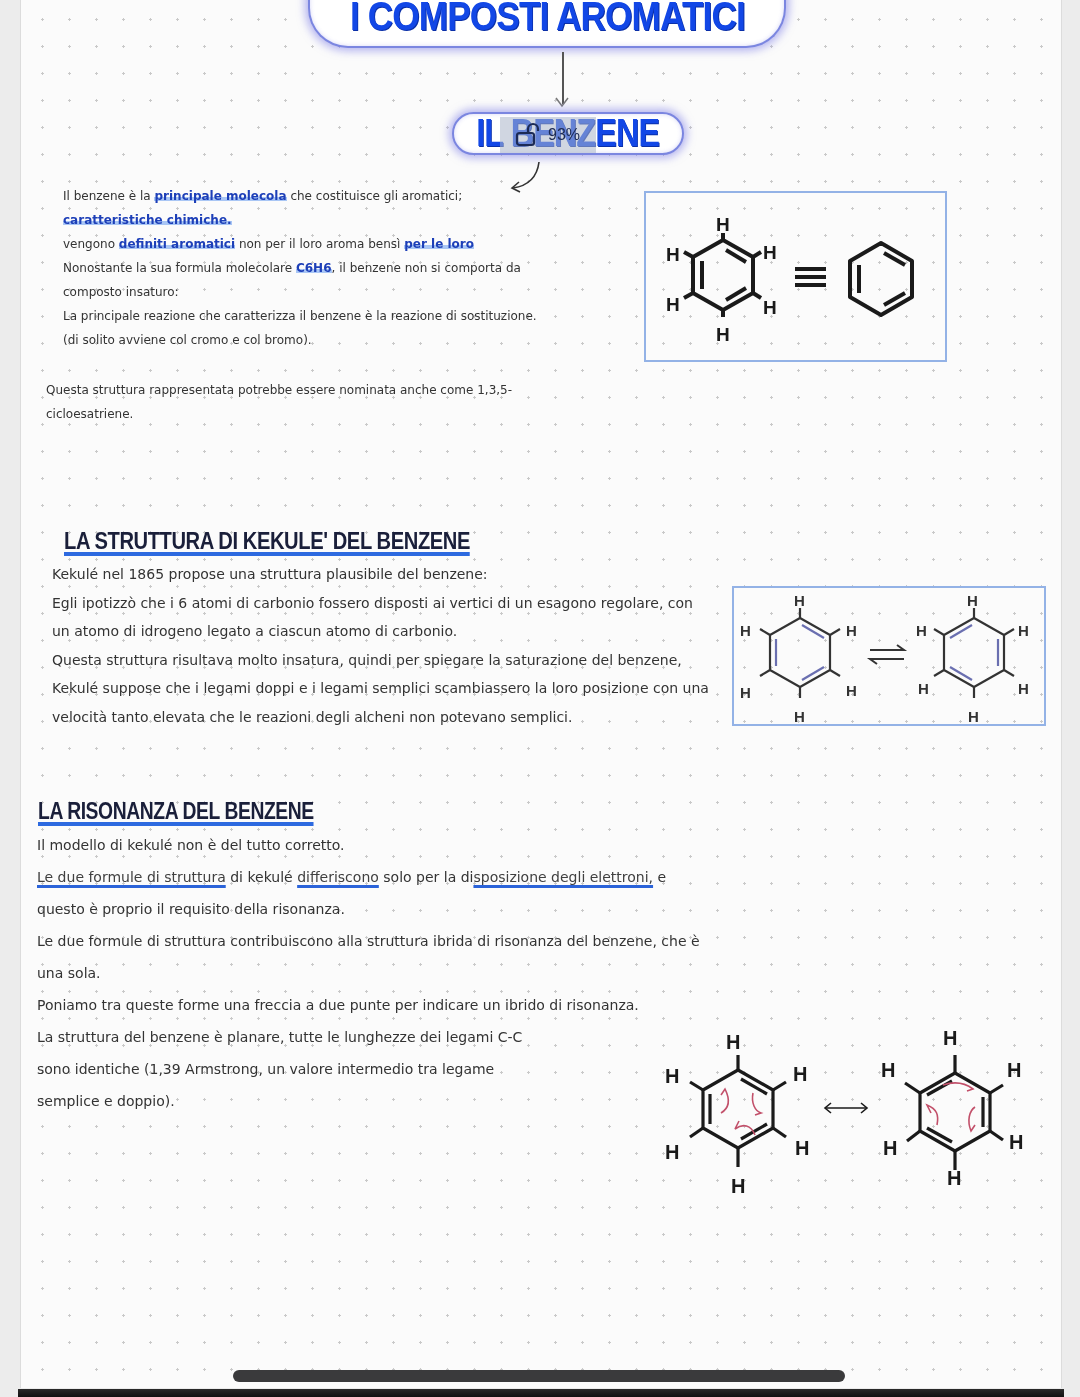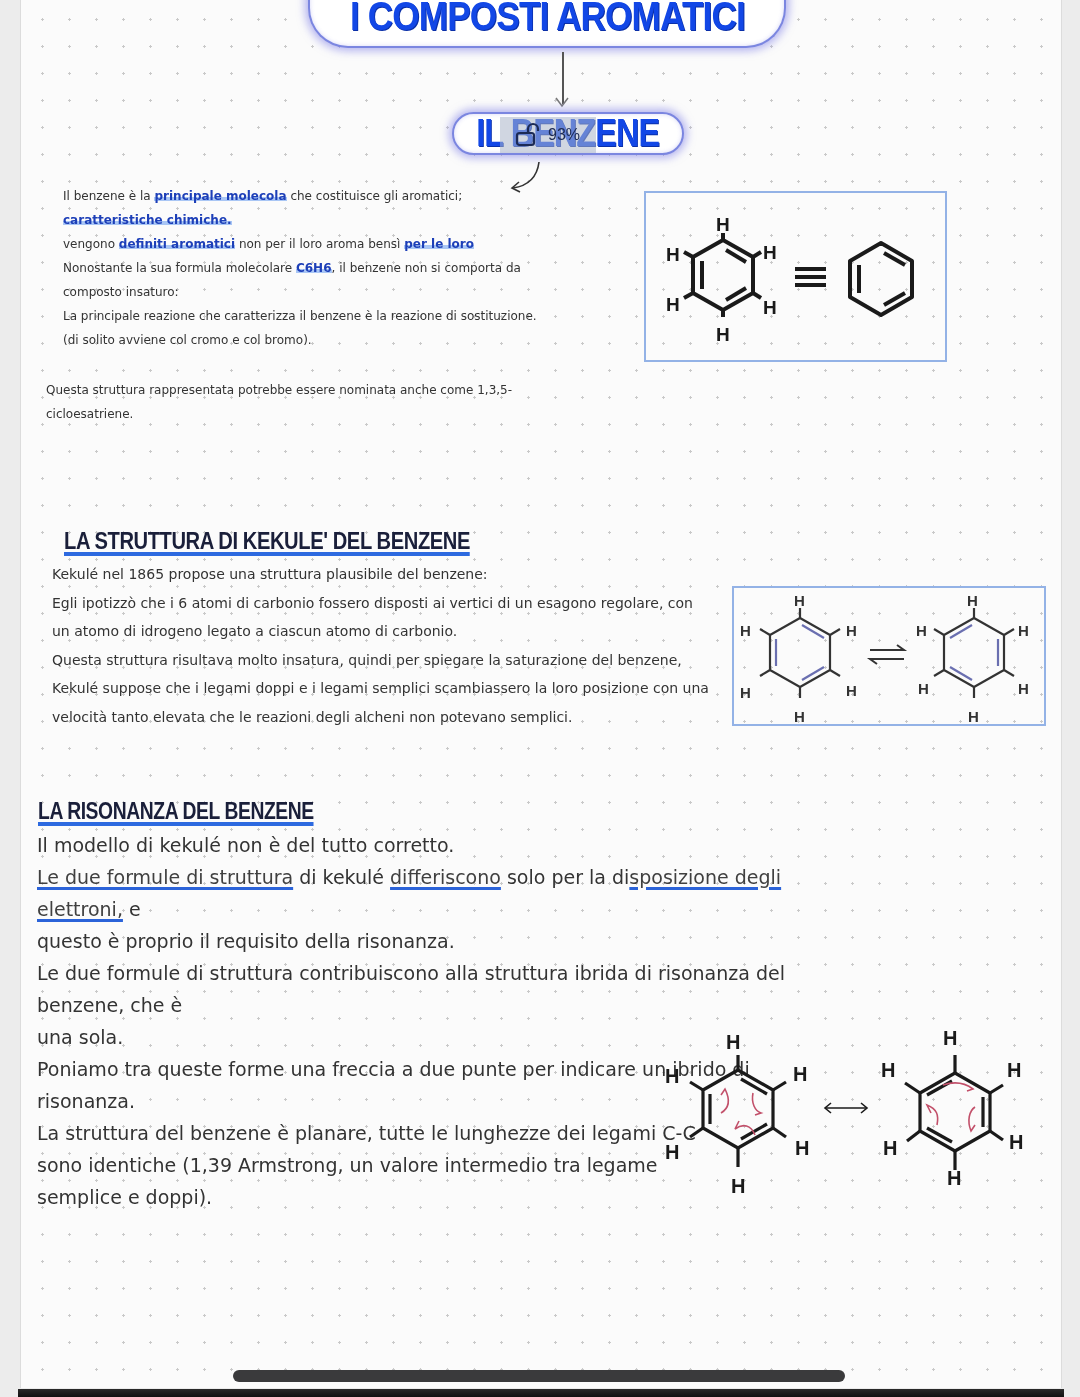--- a/index.html
+++ b/index.html
@@ -51,21 +51,21 @@
   }
   .zoom-overlay .pct { font-family: "Liberation Sans", sans-serif; font-size: 16px; color: #1c2a55; }
 
   .connector-line { position: absolute; left: 562px; top: 52px; width: 1.5px; height: 52px; background: #555; }
   .connector-head { position: absolute; left: 554px; top: 96px; width: 16px; height: 12px; }
 
   
   .body-text { position: absolute; font-family: "DejaVu Sans", sans-serif; color: #333; }
   .small { font-size: 12px; line-height: 24px; }
   .medium { font-size: 14px; line-height: 28.6px; }
-  .large { font-size: 19px; line-height: 32px; }
+  .large { font-size: 14px; line-height: 32px; }
   .hl { color: #1d3fb8; font-weight: bold; background: linear-gradient(transparent 55%, #a9c6f5 55%, #a9c6f5 85%, transparent 85%); }
   .ul { text-decoration: underline; text-decoration-color: #2b63d9; text-decoration-thickness: 3px; text-underline-offset: 3px; color: #404040; }
 
   .section-title {
     position: absolute; font-family: "Liberation Sans", sans-serif; font-weight: bold;
     color: #1a1f3a; letter-spacing: -0.5px;
     border-bottom: 4px solid #2d6ae0; padding-bottom: 0; line-height: 22px;
     transform-origin: left center; transform: scaleX(0.84);
   }
 
@@ -211,21 +211,21 @@
 <div class="section-title" style="left:38px; top:800px; font-size:23px;">LA RISONANZA DEL BENZENE</div>
 <div class="body-text large" id="resonance-block" style="left:37px; top:829px; width:800px;">
     <div><span>Il modello di kekulé non è del tutto corretto.</span></div>
     <div><span class="ul">Le due formule di struttura</span><span> di kekulé </span><span class="ul">differiscono</span><span> solo per la di</span><span class="ul">sposizione degli elettroni,</span><span> e</span></div>
     <div><span>questo è proprio il requisito della risonanza.</span></div>
     <div><span>Le due formule di struttura contribuiscono alla struttura ibrida di risonanza del benzene, che è</span></div>
     <div><span>una sola.</span></div>
     <div><span>Poniamo tra queste forme una freccia a due punte per indicare un ibrido di risonanza.</span></div>
     <div><span>La struttura del benzene è planare, tutte le lunghezze dei legami C-C</span></div>
     <div><span>sono identiche (1,39 Armstrong, un valore intermedio tra legame</span></div>
-    <div><span>semplice e doppi).</span></div>
+    <div><span>semplice e doppio).</span></div>
   </div>
 
 <svg style="position:absolute;left:655px;top:1025px" width="395" height="175" viewBox="0 0 395 175">
   <g stroke="#1a1a1a" stroke-width="3.2" fill="none" stroke-linejoin="round">
     <polygon points="83,45 118,65 118,103 83,123 48,103 48,65"></polygon>
     <line x1="55" y1="69" x2="55" y2="99"></line>
     <line x1="86" y1="54" x2="112" y2="69"></line>
     <line x1="86" y1="114" x2="112" y2="99"></line>
     <line x1="83" y1="45" x2="83" y2="30"></line>
       <line x1="83" y1="123" x2="83" y2="142"></line>

